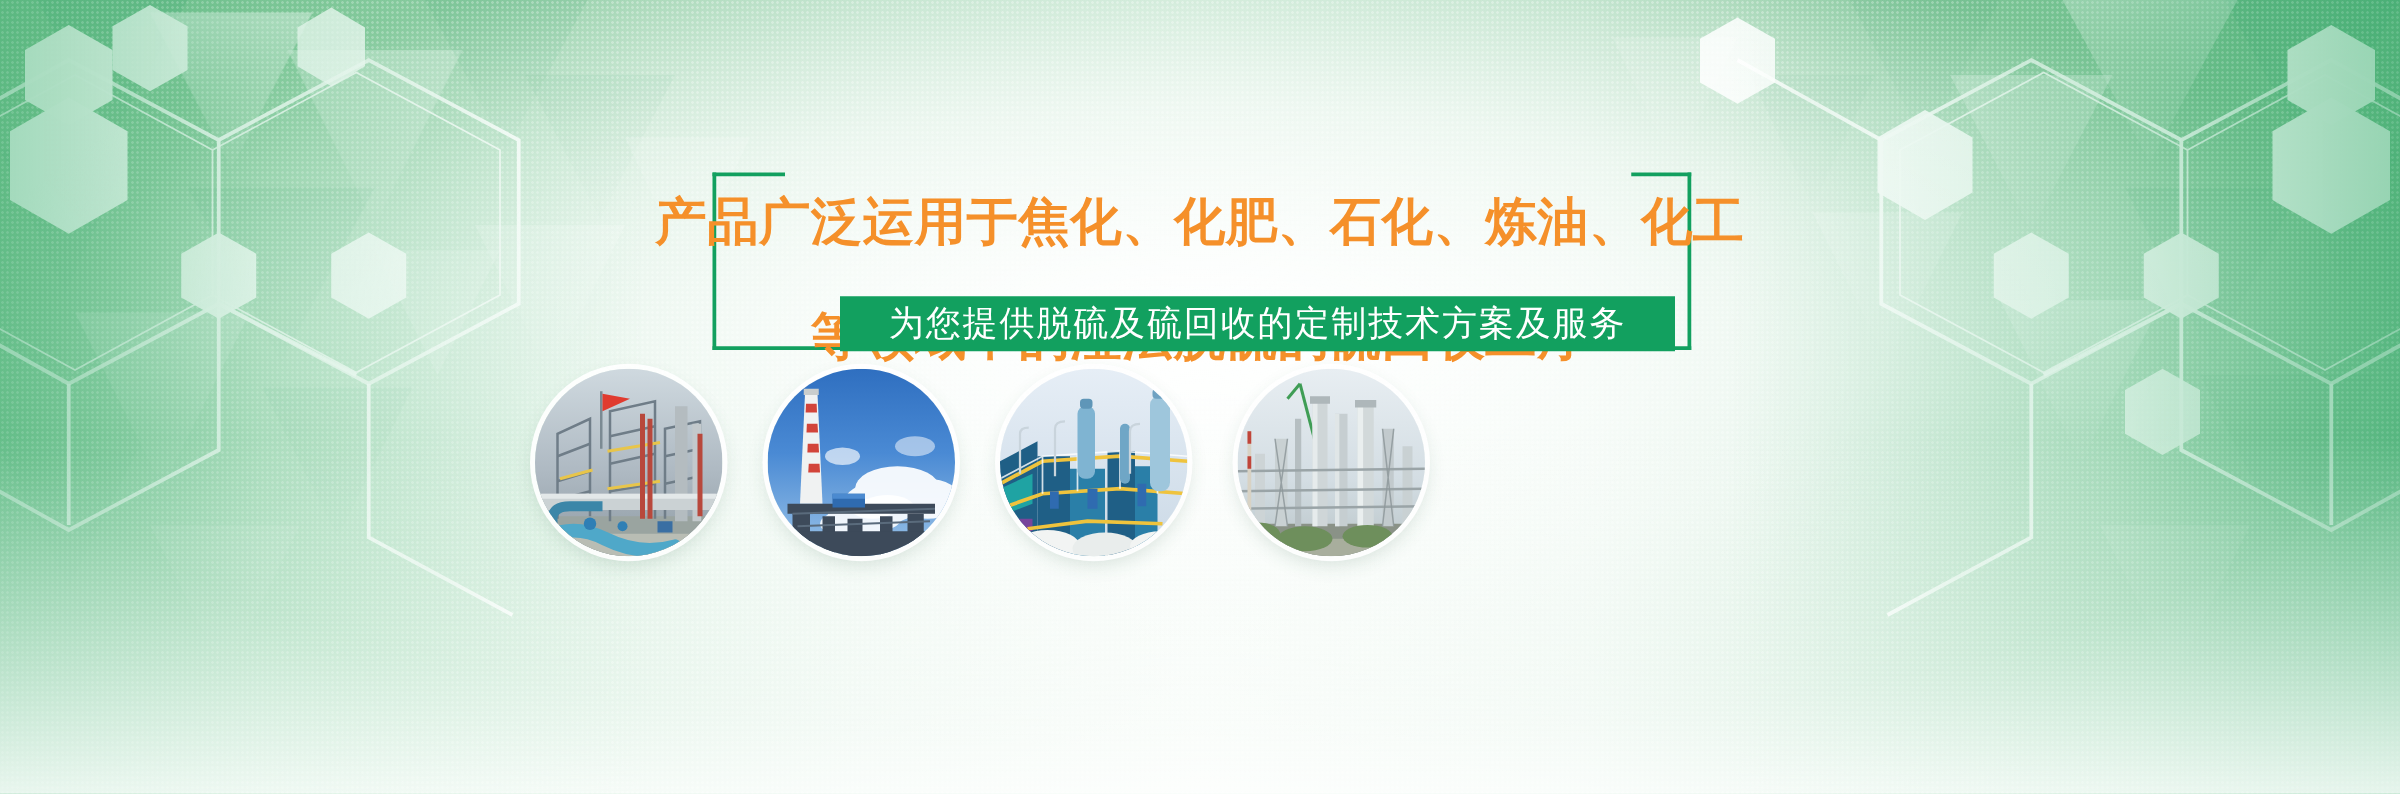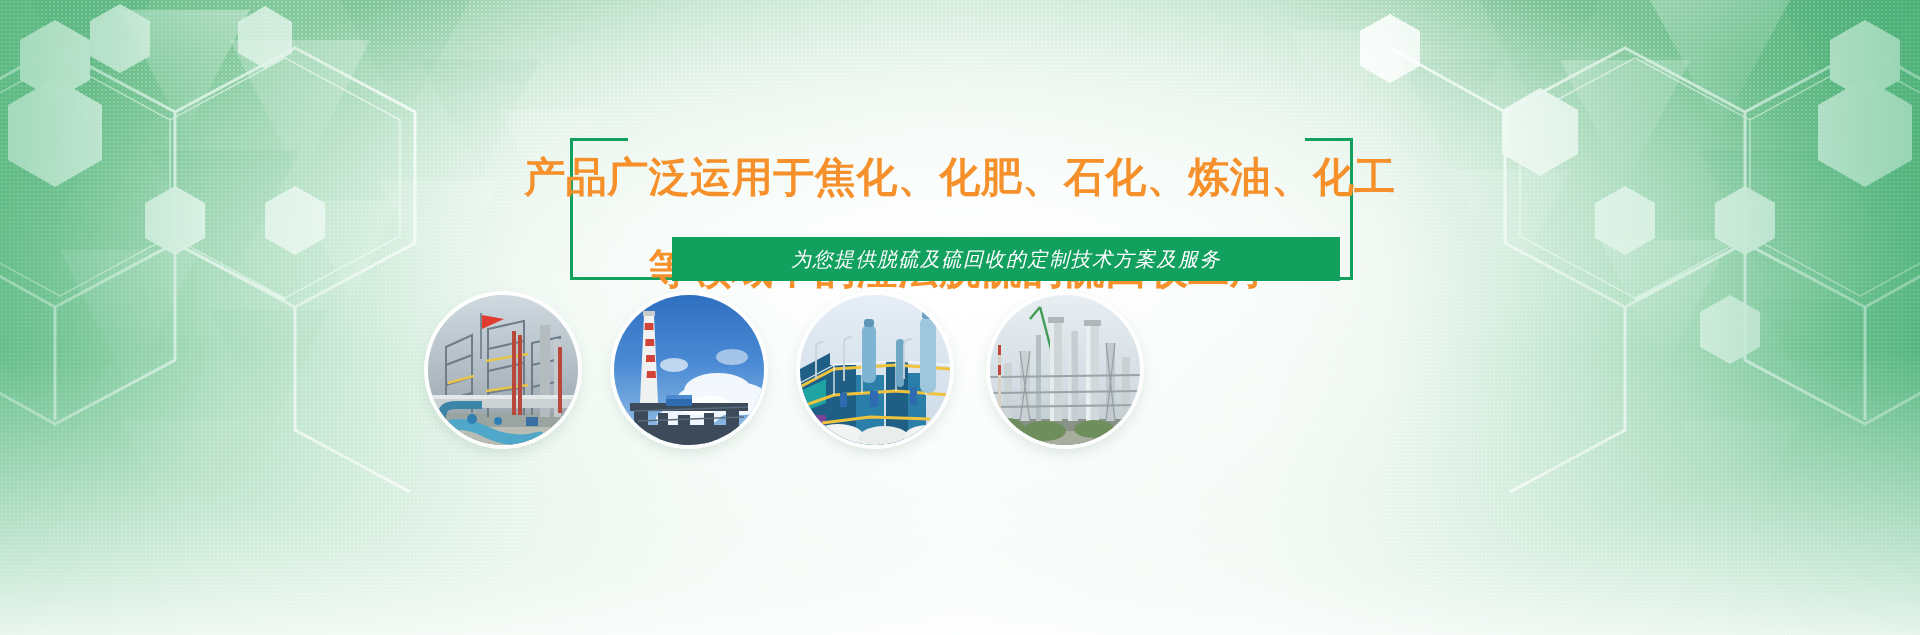--- a/index.html
+++ b/index.html
@@ -48,23 +48,22 @@
     white-space:pre-line;
   }
   .headline .l1{display:block;}
   .headline .l2{display:block;}
 
   .greenband{
     position:absolute;left:672px;top:237px;
     height:44px;width:668px;
     background:#12a05f;
     display:flex;align-items:center;justify-content:center;
-    color:#ffffff;font-size:20px;letter-spacing:1.5px;
+    color:#ffffff;font-size:28px;letter-spacing:1.5px;
     font-family:"Liberation Sans","DejaVu Sans",sans-serif;
-    font-style:italic;
   }
 
   
   .circles{position:absolute;left:0;top:0;width:1920px;height:635px;}
   .circ{
     position:absolute;width:150px;height:150px;border-radius:50%;
     box-shadow:0 0 0 4px rgba(255,255,255,.92), 0 6px 16px rgba(40,90,60,.18);
     overflow:hidden;
   }
   .circ svg{position:absolute;inset:0;}

